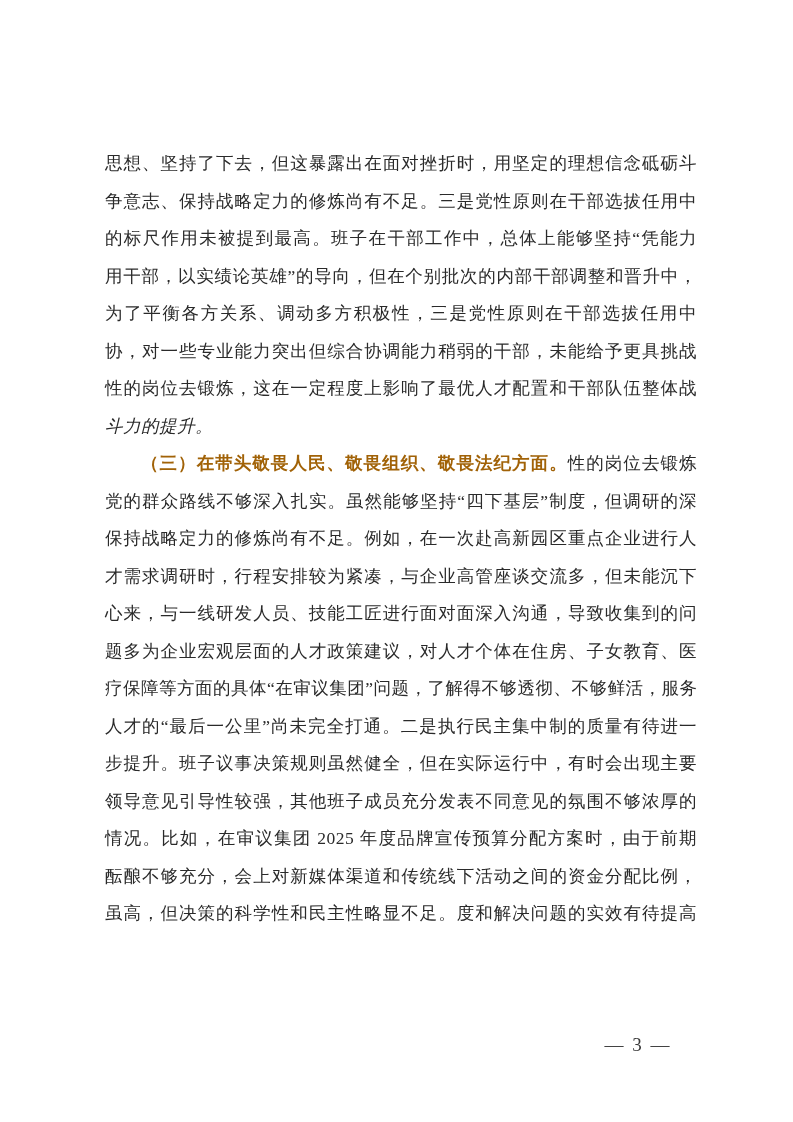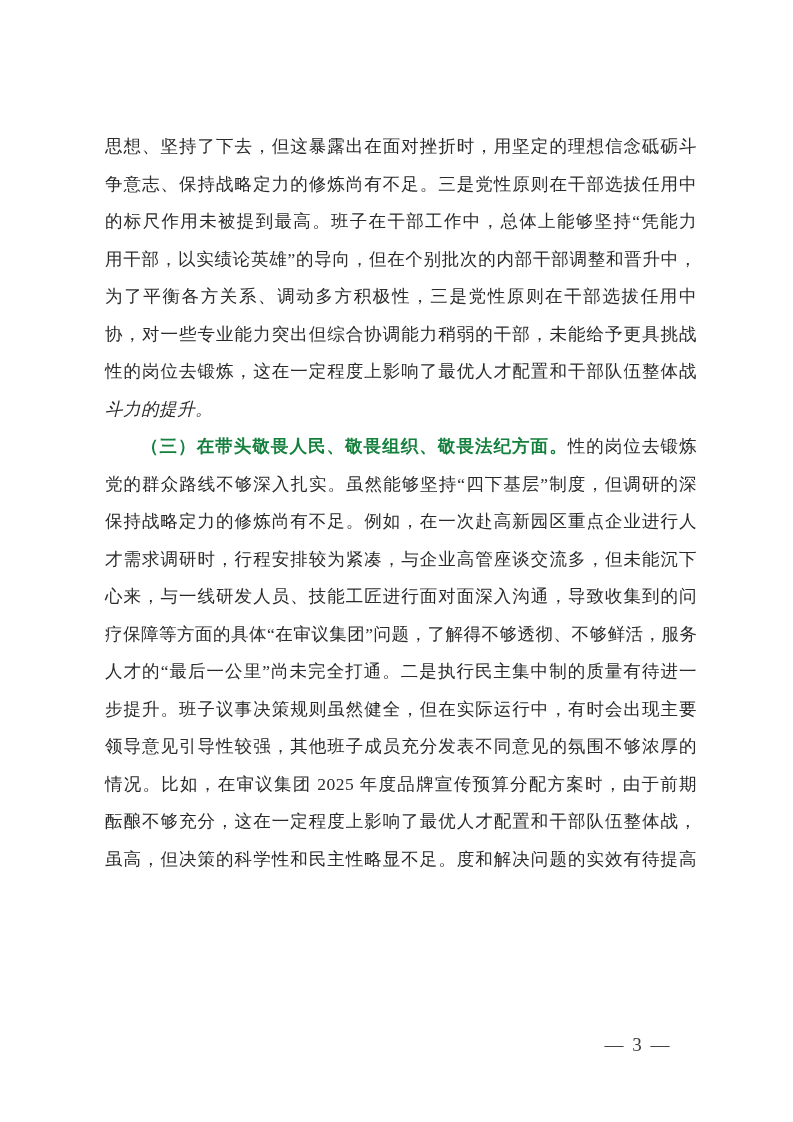--- a/index.html
+++ b/index.html
@@ -11,21 +11,21 @@
     position: relative;
     width: 793px;
     height: 1122px;
     background: #ffffff;
     overflow: hidden;
     font-family: "Liberation Serif", serif;
     color: #232323;
   }
   .text-block {
     position: absolute;
-    top: 128px;
+    top: 145px;
     left: 105px;
     width: 592px;
   }
   .line {
     height: 37.5px;
     line-height: 37.5px;
     font-size: 17.5px;
     letter-spacing: 0.5px;
     white-space: nowrap;
     text-align: justify;
@@ -34,21 +34,21 @@
   }
   .line.no-stretch {
     text-align-last: left;
     font-style: italic;
   }
   .line.indent {
     text-indent: 36px;
   }
   .line .heading-bold {
     font-weight: 700;
-    color: #15803d;
+    color: #a16207;
   }
   .page-number {
     position: absolute;
     top: 1031px;
     left: 598px;
     width: 80px;
     height: 28px;
     line-height: 28px;
     font-size: 19px;
     letter-spacing: 2px;
@@ -71,24 +71,25 @@
     <div class="line">协，对一些专业能力突出但综合协调能力稍弱的干部，未能给予更具挑战</div>
     <div class="line">性的岗位去锻炼，这在一定程度上影响了最优人才配置和干部队伍整体战</div>
     <div class="line no-stretch">斗力的提升。</div>
 
     <div class="line indent"><span class="heading-bold">（三）在带头敬畏人民、敬畏组织、敬畏法纪方面。</span><span>性的岗位去锻炼</span></div>
 
     <div class="line">党的群众路线不够深入扎实。虽然能够坚持“四下基层”制度，但调研的深</div>
     <div class="line">保持战略定力的修炼尚有不足。例如，在一次赴高新园区重点企业进行人</div>
     <div class="line">才需求调研时，行程安排较为紧凑，与企业高管座谈交流多，但未能沉下</div>
     <div class="line">心来，与一线研发人员、技能工匠进行面对面深入沟通，导致收集到的问</div>
+    <div class="line">题多为企业宏观层面的人才政策建议，对人才个体在住房、子女教育、医</div>
     <div class="line">疗保障等方面的具体“在审议集团”问题，了解得不够透彻、不够鲜活，服务</div>
     <div class="line">人才的“最后一公里”尚未完全打通。二是执行民主集中制的质量有待进一</div>
     <div class="line">步提升。班子议事决策规则虽然健全，但在实际运行中，有时会出现主要</div>
     <div class="line">领导意见引导性较强，其他班子成员充分发表不同意见的氛围不够浓厚的</div>
     <div class="line">情况。比如，在审议集团 2025 年度品牌宣传预算分配方案时，由于前期</div>
-    <div class="line">酝酿不够充分，这在一定程度上影响了最优人才配置和干部队伍整体战，</div>
+    <div class="line">酝酿不够充分，会上对新媒体渠道和传统线下活动之间的资金分配比例，</div>
     <div class="line">虽高，但决策的科学性和民主性略显不足。度和解决问题的实效有待提高</div>
 
   </div>
 
   <div class="page-number">— 3 —</div>
 </div>
 
 </body></html>

